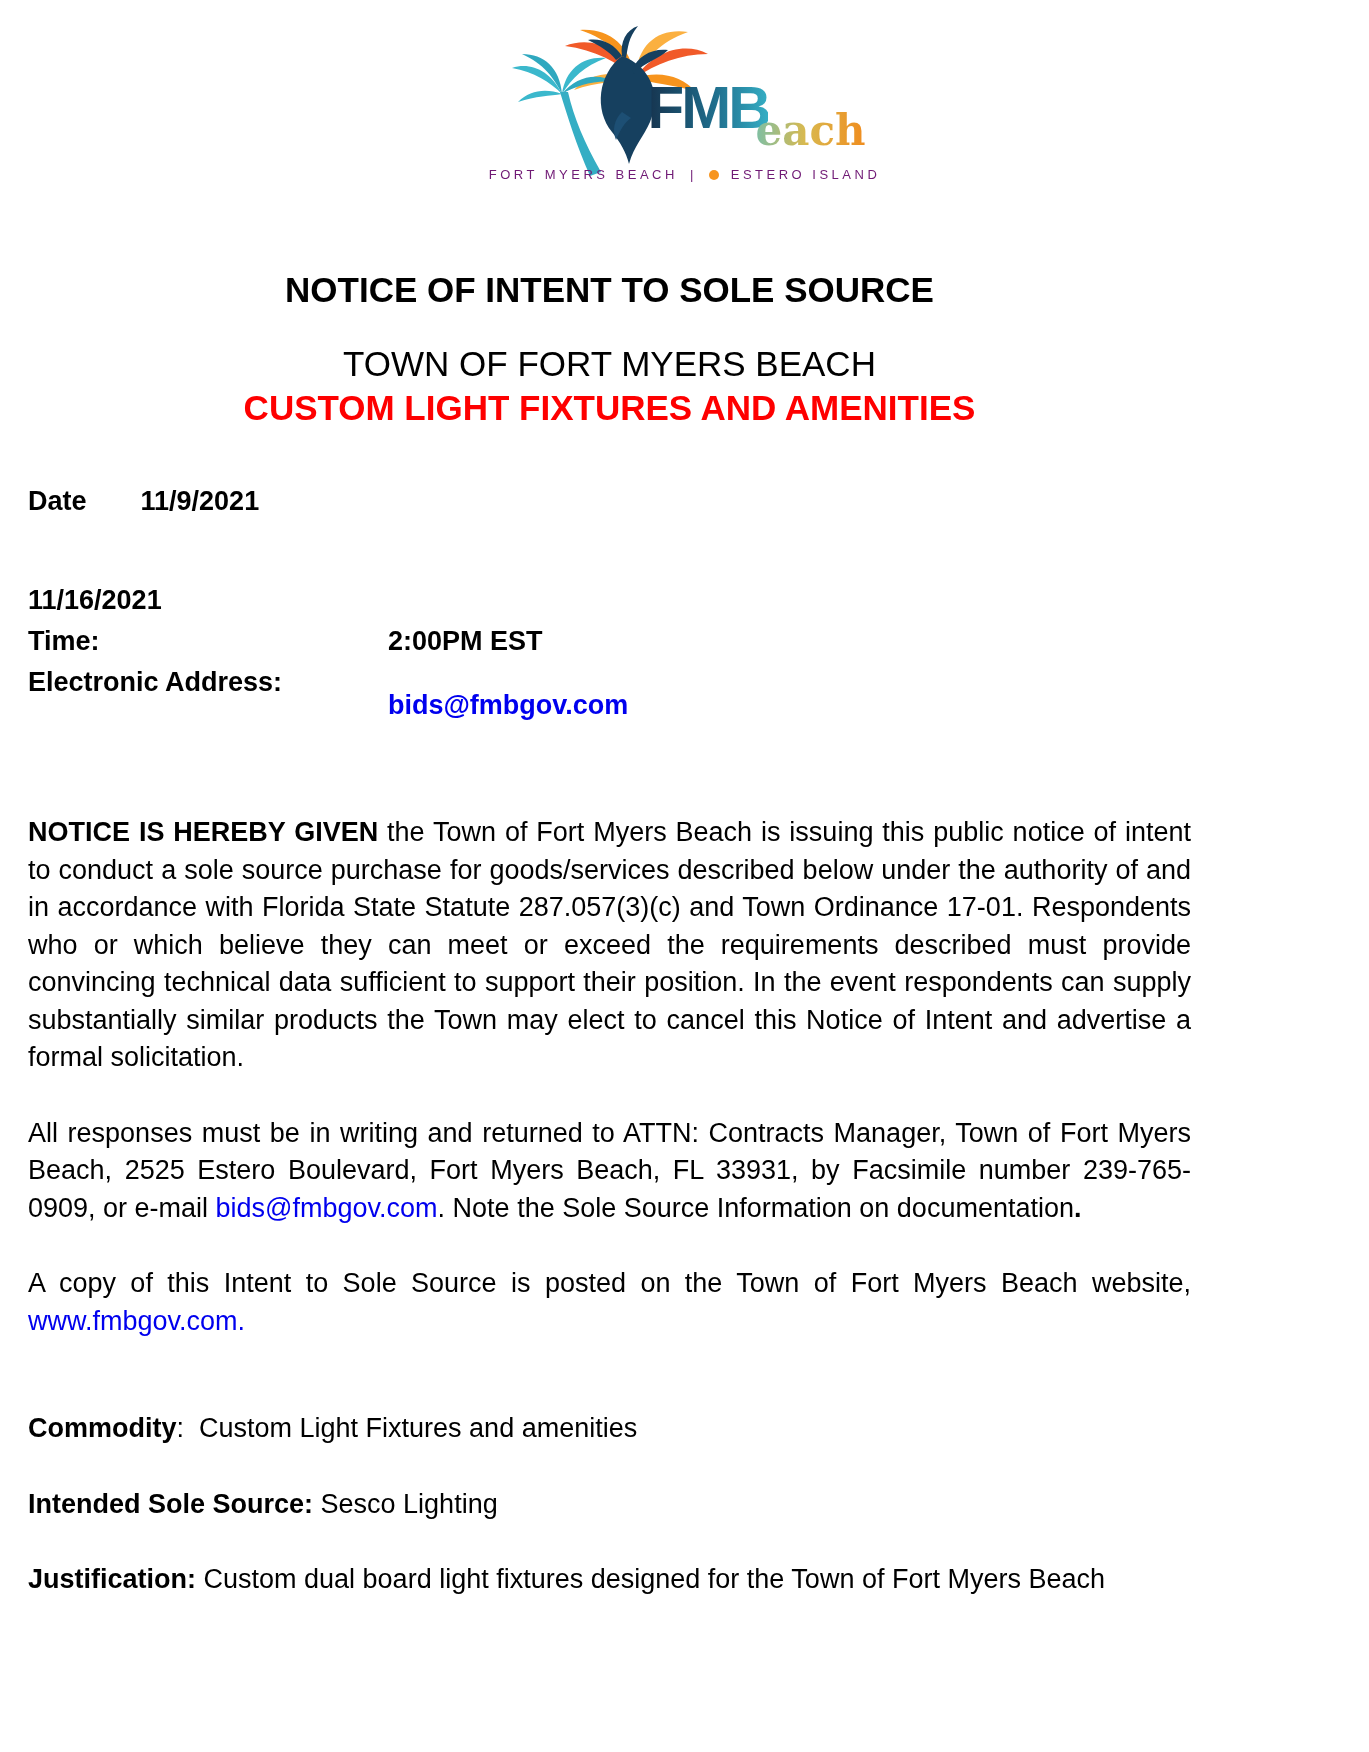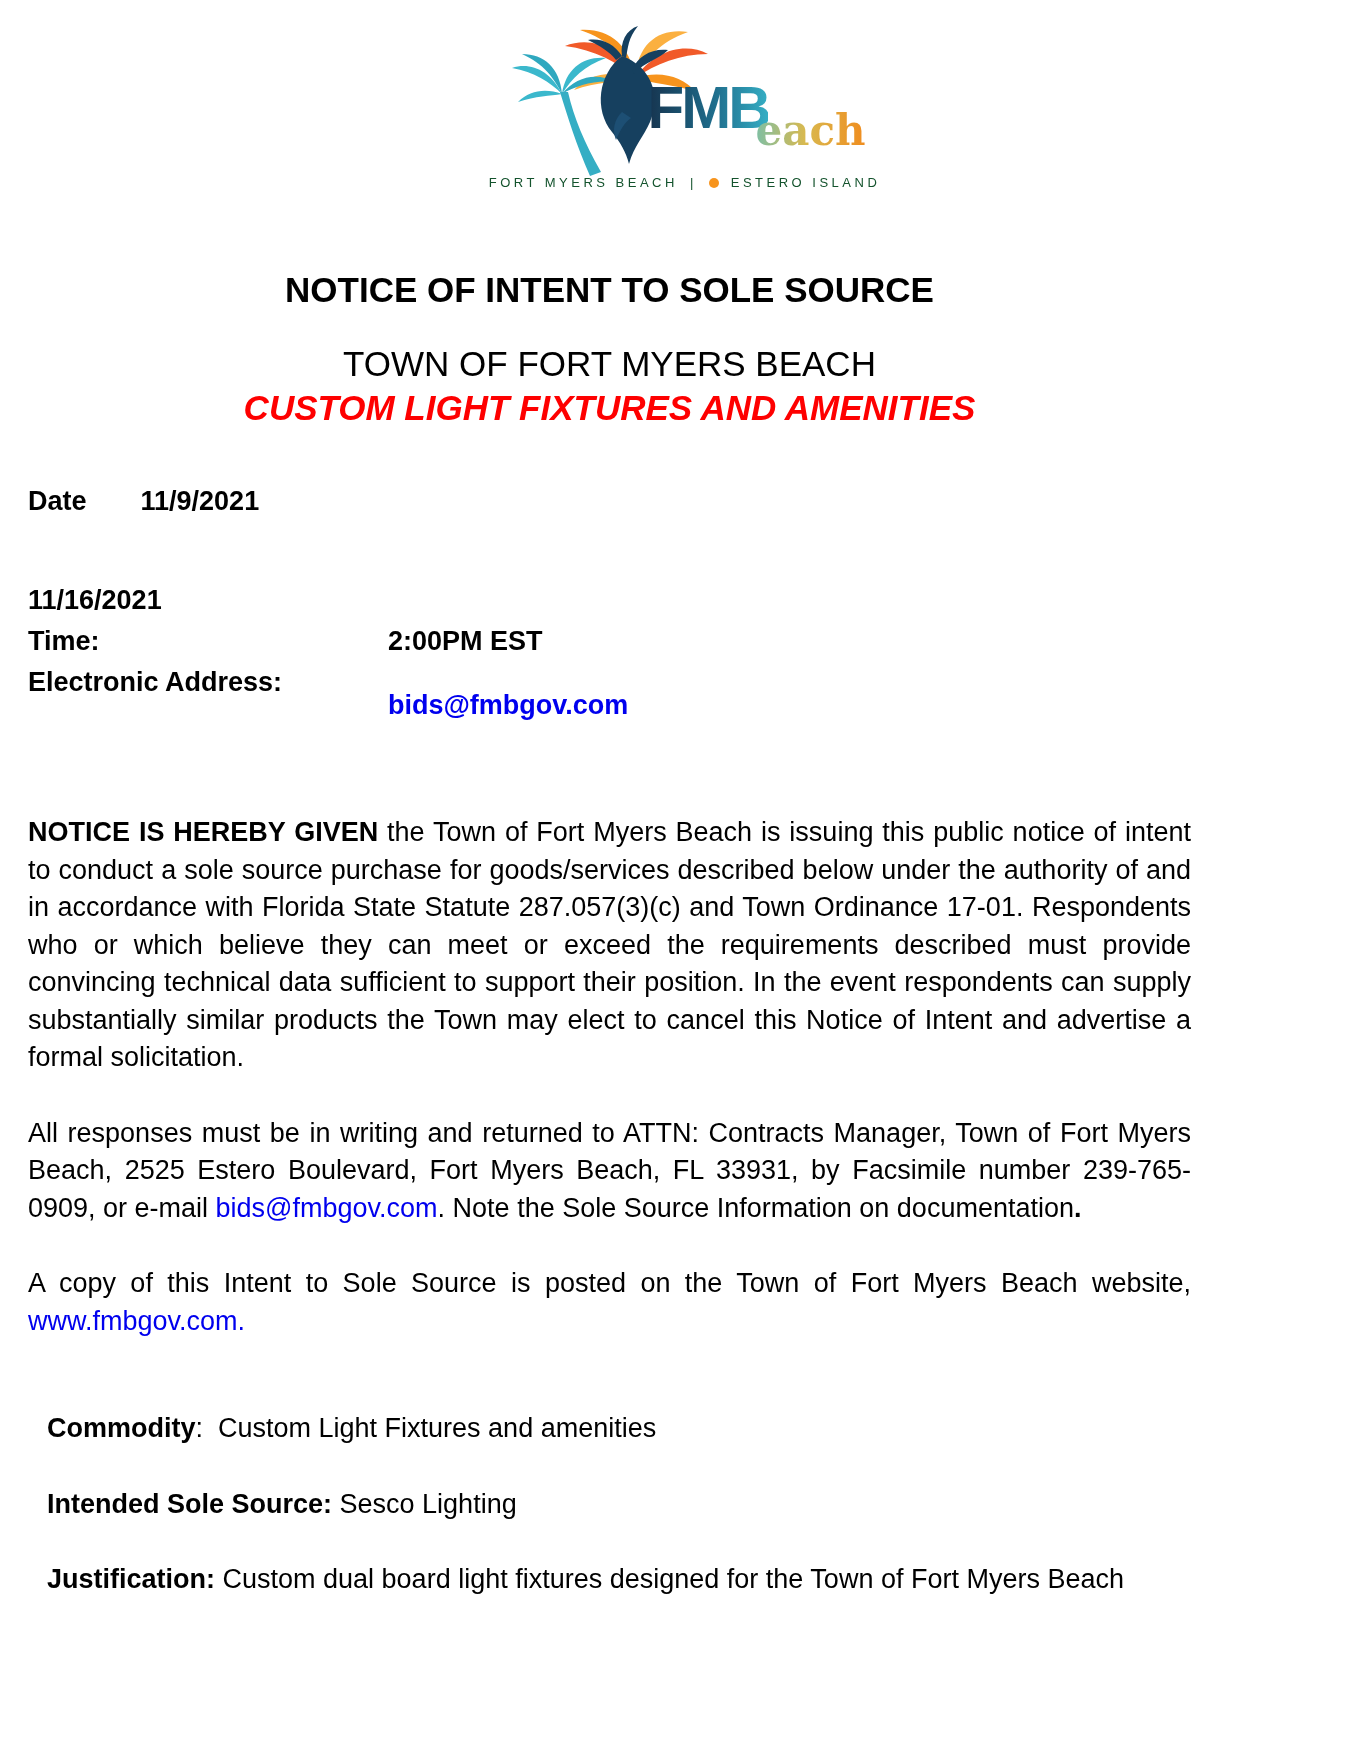--- a/index.html
+++ b/index.html
@@ -48,29 +48,29 @@
     color:#e8a33d;
     background:linear-gradient(90deg,#7fbfa3 0%,#d9b94f 45%,#f08c1e 100%);
     -webkit-background-clip:text;
     background-clip:text;
     -webkit-text-fill-color:transparent;
     line-height:1;
   }
   .logo-tagline{
     position:absolute;
     left:0;
-    bottom:8px;
+    bottom:16px;
     width:100%;
     display:flex;
     justify-content:center;
     align-items:center;
     gap:12px;
     font-size:13px;
     letter-spacing:3.5px;
-    color:#14532d;
+    color:#701a75;
     white-space:nowrap;
   }
   .sun-dot{
     width:10px;height:10px;border-radius:50%;
     background:#f7941d;
     flex:0 0 auto;
   }
   
   .title{
     margin-top:70px;
@@ -85,21 +85,20 @@
     font-size:35px;
     font-weight:normal;
     line-height:44px;
   }
   .subject{
     text-align:center;
     font-size:35px;
     font-weight:bold;
     line-height:44px;
     color:#fe0000;
-    font-style:italic;
   }
   
   .date-line{
     margin-top:53px;
     font-size:27px;
     font-weight:bold;
     line-height:37px;
   }
   .date-label{display:inline-block;width:105px;}
   .fields{margin-top:60px;}
@@ -121,21 +120,21 @@
   .para2{margin-top:38px;}
   .para3{margin-top:38px;}
   .bold{font-weight:bold;}
   a.link{
     color:#0000ee;
     cursor:pointer;
     margin-top:23px;
   }
   a.link-bold{font-weight:bold;}
   
-  .details{margin-top:70px;margin-left:19px;}
+  .details{margin-top:70px;}
   .detail-line{
     font-size:27px;
     line-height:37.5px;
     text-align:justify;
     margin-top:38px;
   }
   .detail-line:first-child{margin-top:0;}
   .detail-label{font-weight:bold;}
   .detail-value{white-space:pre-wrap;}
 </style>

